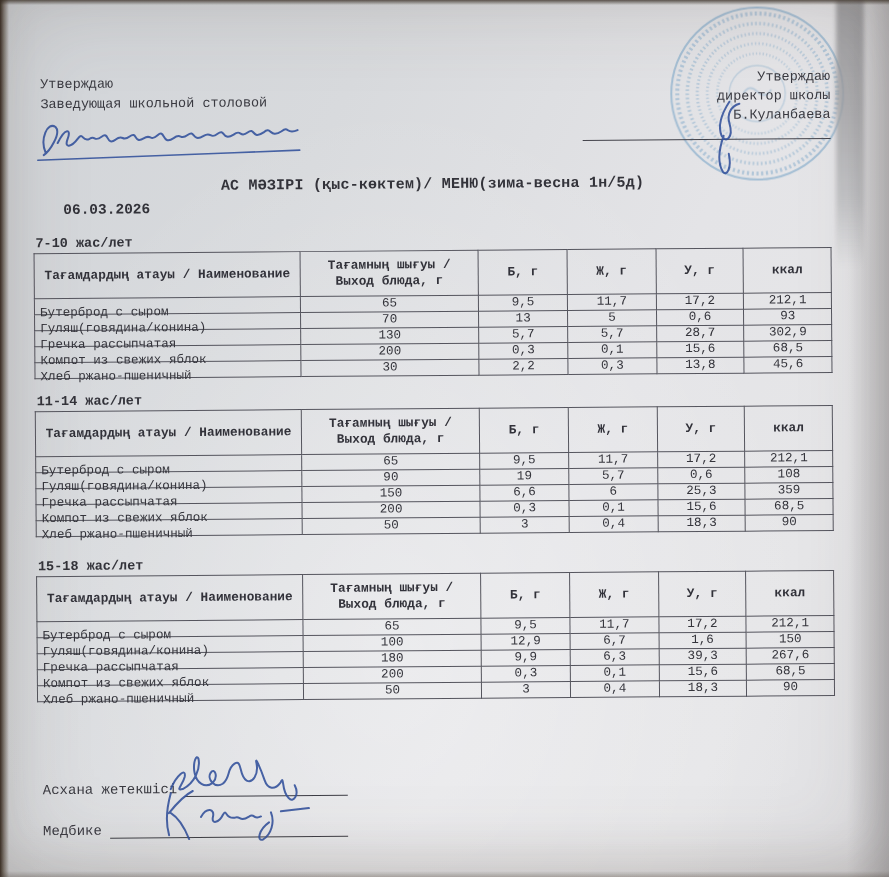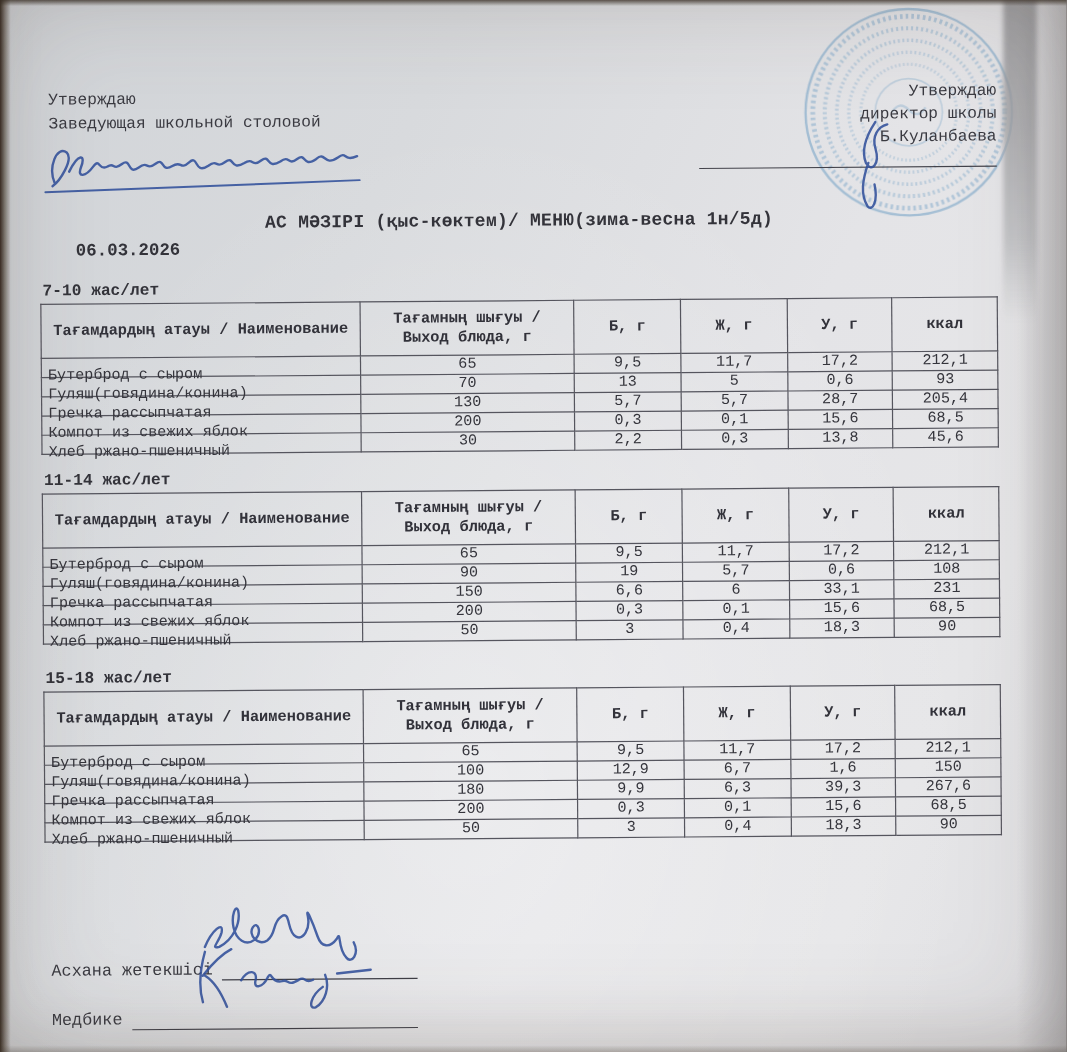--- a/index.html
+++ b/index.html
@@ -60,21 +60,21 @@
   table.menu thead th{font-weight:bold;font-size:12.8px;text-align:center;vertical-align:middle;
     height:40px;padding:2px 6px;line-height:1.28;color:#32323a;}
   table.menu td{height:15px;font-size:12.6px;vertical-align:top;text-align:center;
     padding:0 2px;line-height:14px;}
   table.menu td.name{text-align:left;}
   table.menu td.name span{position:relative;top:7px;left:3px;display:inline-block;white-space:nowrap;}
 
   
   .footer-row{position:absolute;left:40px;width:305px;display:flex;align-items:flex-end;
     font-size:14px;}
-  .footer-row .lbl{white-space:nowrap;margin-top:20px;}
+  .footer-row .lbl{white-space:nowrap;}
   .footer-row .line{flex:1;border-bottom:1.6px solid #3e3e46;margin-left:8px;height:1px;}
   .footer-row.r1{top:779px;}
   .footer-row.r2{top:820px;}
   .sig-f1{position:absolute;top:745px;left:160px;}
   .sig-f2{position:absolute;top:783px;left:150px;}
 
   .ink{stroke:#31509b;fill:none;stroke-linecap:round;stroke-linejoin:round;opacity:.88;}
   .stamp-ink{stroke:#7ea8c9;fill:none;}
 </style>
 </head>
@@ -160,21 +160,21 @@
                 <td>5</td>
                 <td>0,6</td>
                 <td>93</td>
               </tr>
               <tr>
                 <td class="name"><span>Гречка рассыпчатая</span></td>
                 <td>130</td>
                 <td>5,7</td>
                 <td>5,7</td>
                 <td>28,7</td>
-                <td>205,4</td>
+                <td>302,9</td>
               </tr>
               <tr>
                 <td class="name"><span>Компот из свежих яблок</span></td>
                 <td>200</td>
                 <td>0,3</td>
                 <td>0,1</td>
                 <td>15,6</td>
                 <td>68,5</td>
               </tr>
               <tr>
@@ -224,22 +224,22 @@
                 <td>19</td>
                 <td>5,7</td>
                 <td>0,6</td>
                 <td>108</td>
               </tr>
               <tr>
                 <td class="name"><span>Гречка рассыпчатая</span></td>
                 <td>150</td>
                 <td>6,6</td>
                 <td>6</td>
-                <td>33,1</td>
-                <td>231</td>
+                <td>25,3</td>
+                <td>359</td>
               </tr>
               <tr>
                 <td class="name"><span>Компот из свежих яблок</span></td>
                 <td>200</td>
                 <td>0,3</td>
                 <td>0,1</td>
                 <td>15,6</td>
                 <td>68,5</td>
               </tr>
               <tr>

